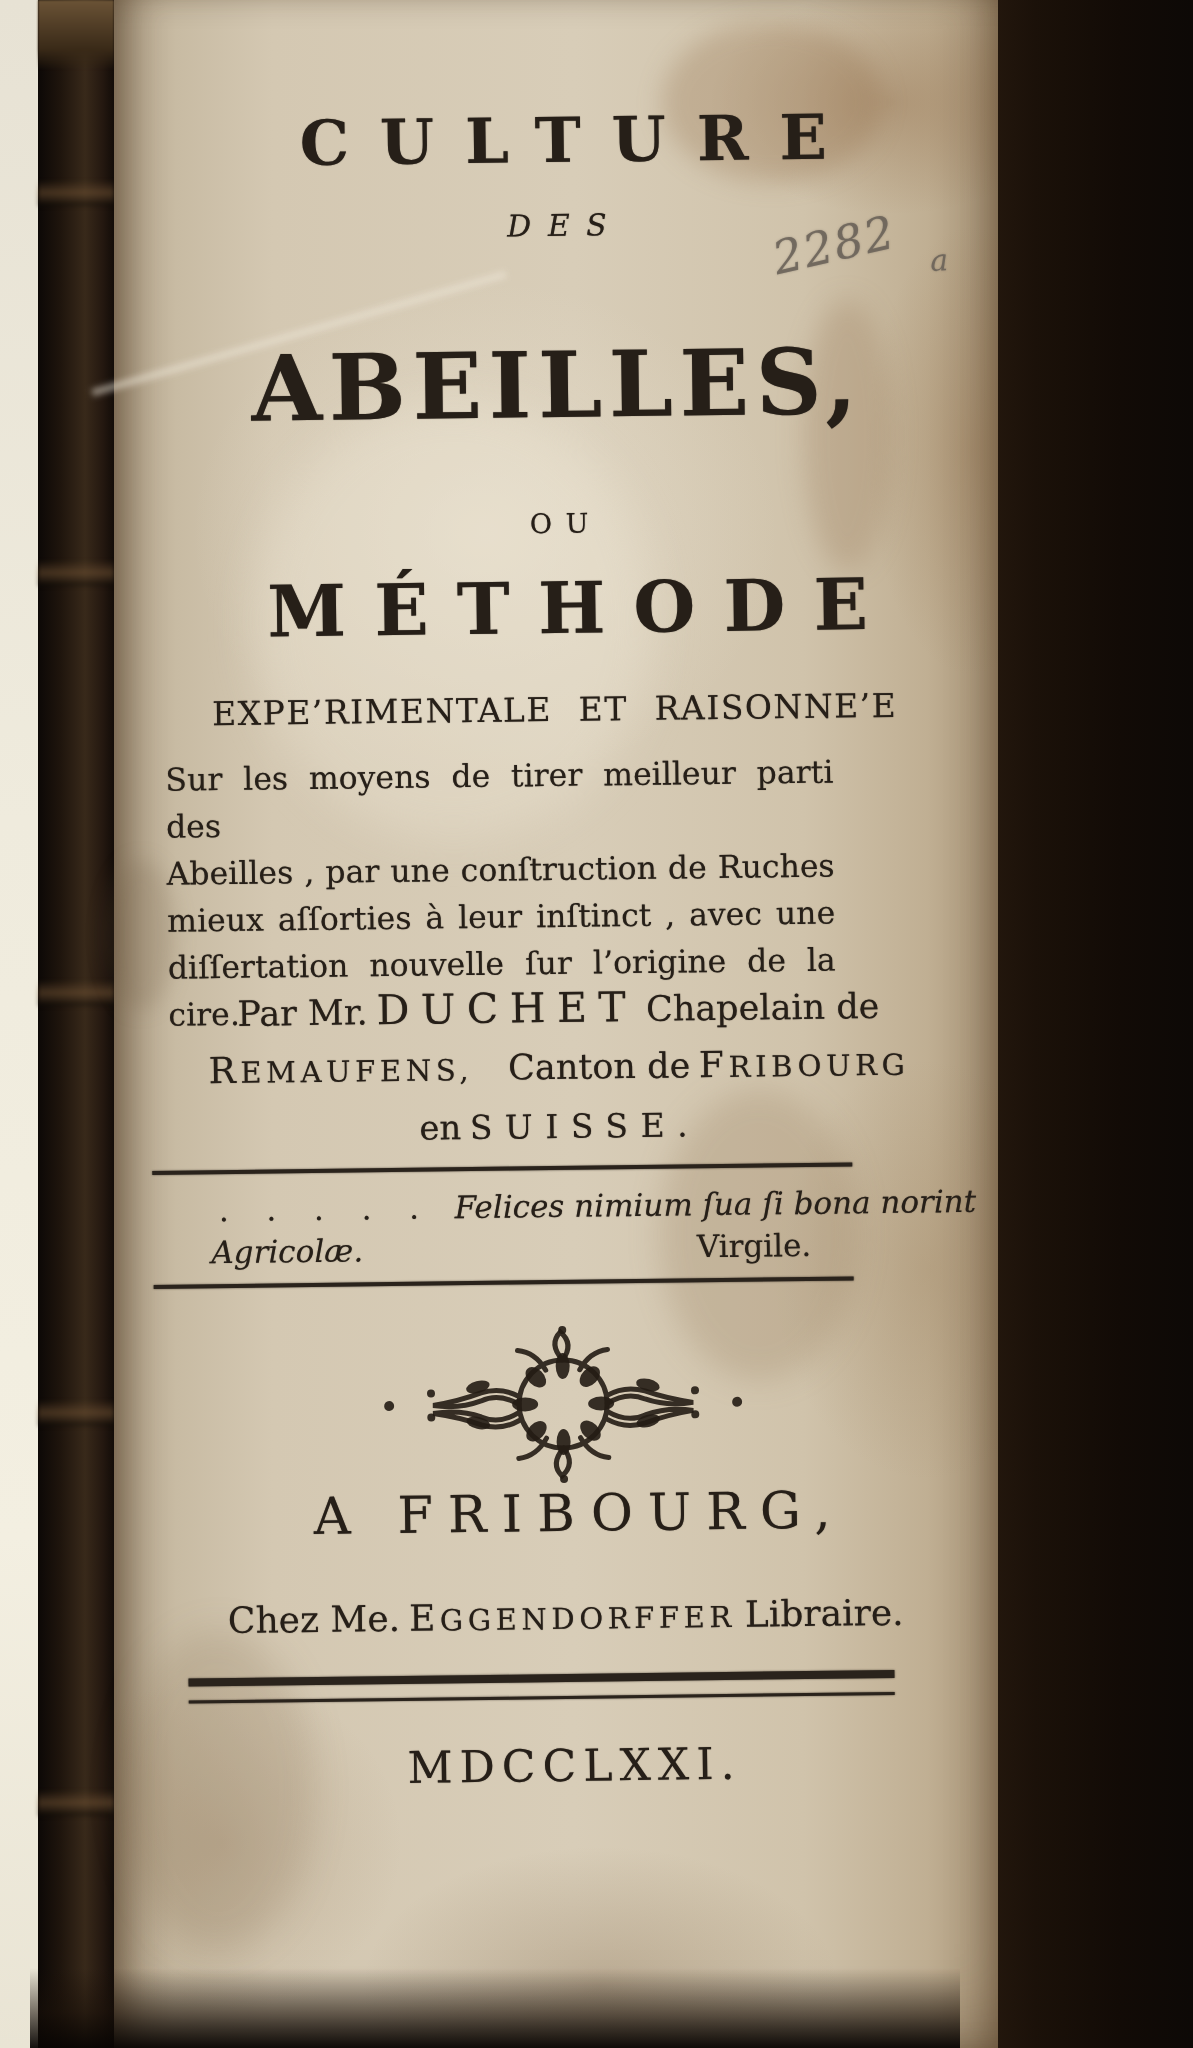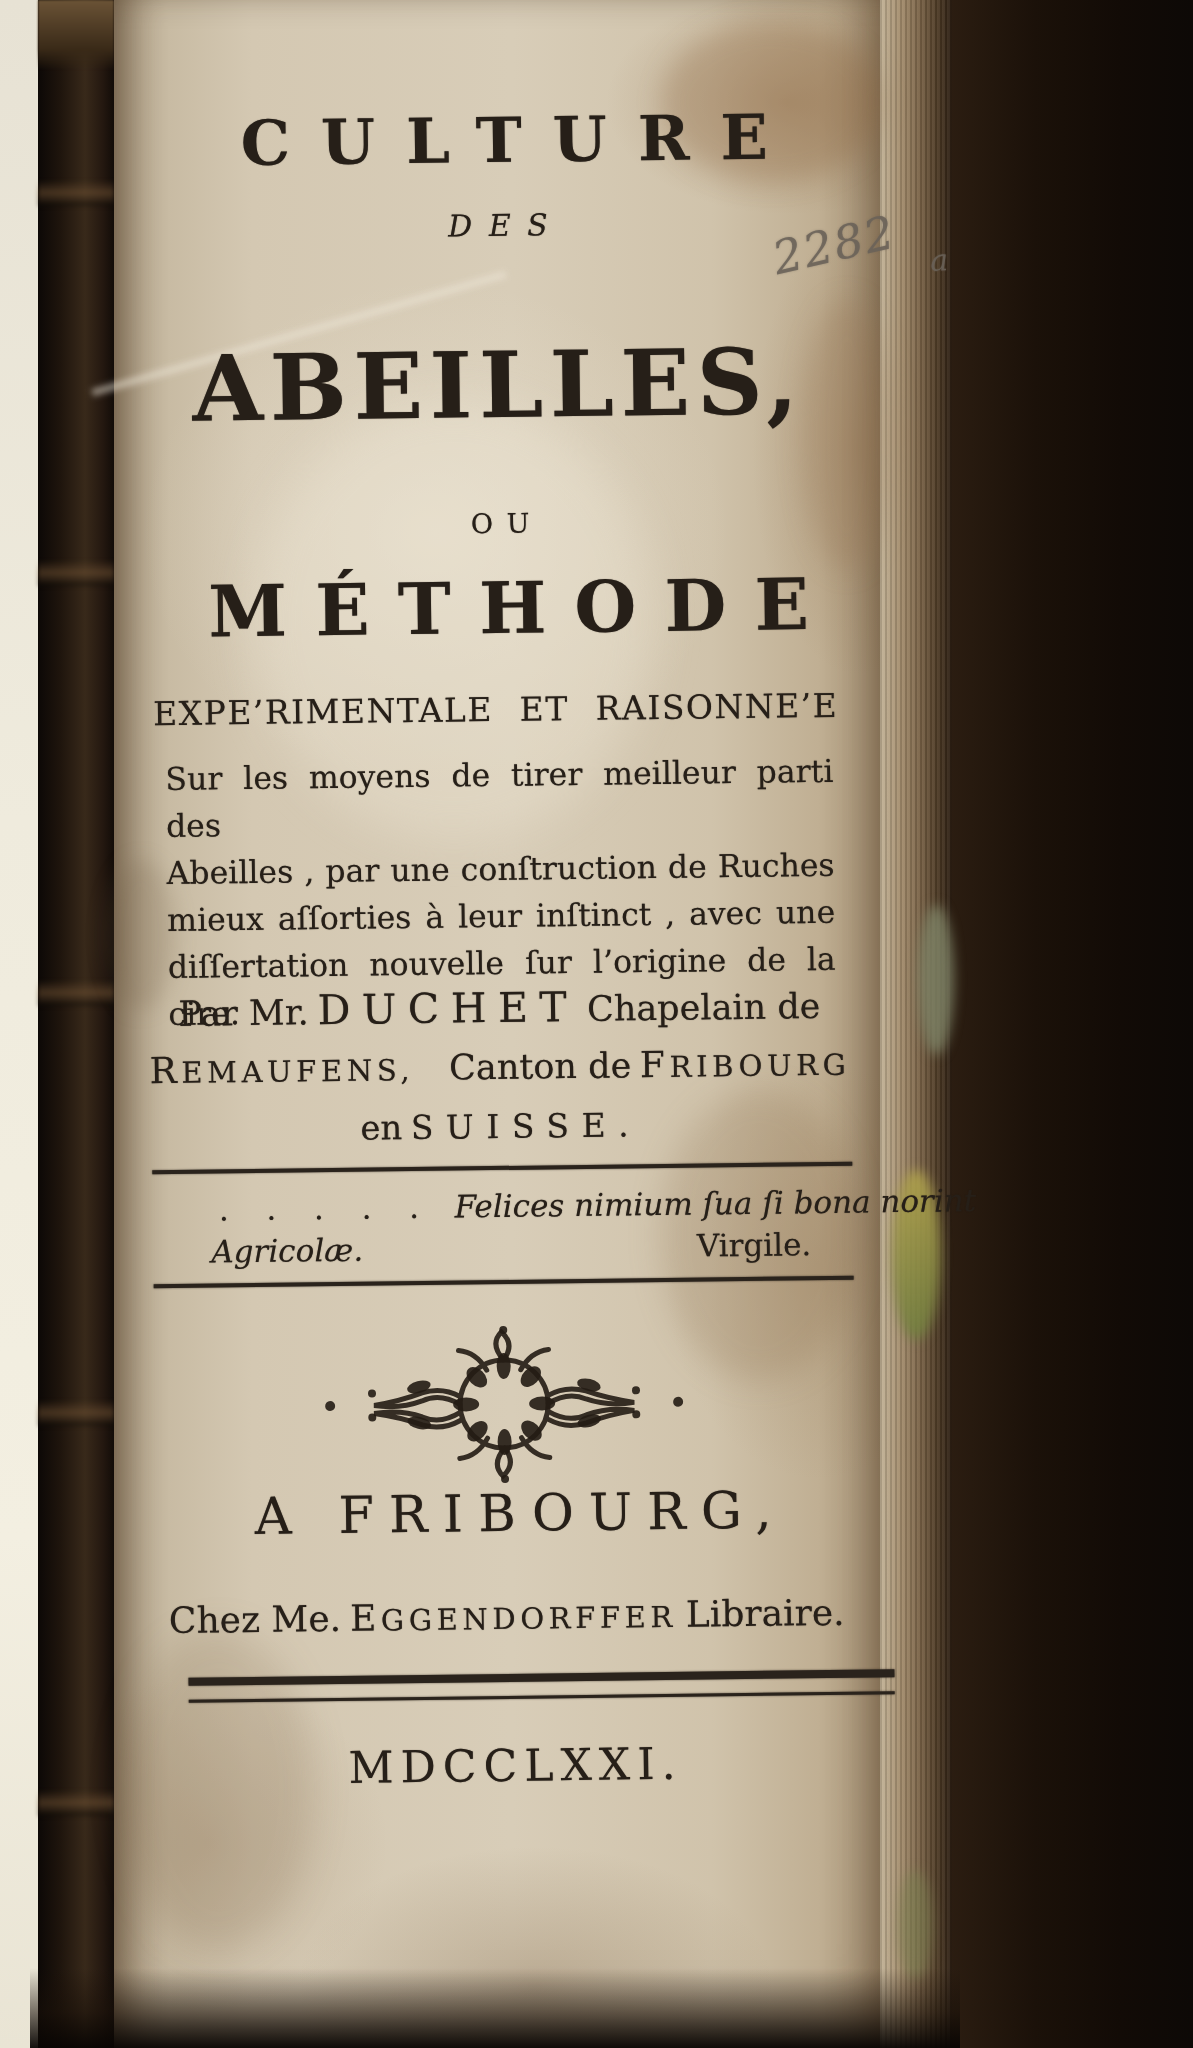--- a/index.html
+++ b/index.html
@@ -24,21 +24,21 @@
     background:repeating-linear-gradient(90deg,rgba(0,0,0,0.12) 0 2px,rgba(255,255,255,0.05) 2px 5px);}
   .edge-patch{position:absolute;border-radius:50%;filter:blur(6px);}
   .edge-green{left:918px;top:905px;width:36px;height:150px;background:rgba(128,132,104,0.8);}
   .edge-yellow{left:892px;top:1170px;width:48px;height:170px;
     background:linear-gradient(180deg,rgba(176,161,76,0.9),rgba(111,127,62,0.85));}
   .edge-olive{left:898px;top:1870px;width:34px;height:110px;background:rgba(120,125,78,0.55);}
   .bottom-shadow{position:absolute;left:30px;top:1968px;width:930px;height:80px;z-index:6;
     background:linear-gradient(180deg,rgba(20,12,6,0) 0%,rgba(24,15,8,0.55) 55%,rgba(8,5,3,0.95) 100%);}
 
   
-  .page{position:absolute;left:114px;top:0;width:766px;height:2048px;z-index:1;
+  .page{position:absolute;left:114px;top:0;width:884px;height:2048px;z-index:1;
     background:
       radial-gradient(ellipse 420px 360px at 42% 26%,rgba(238,231,215,0.50),rgba(238,231,215,0) 70%),
       radial-gradient(ellipse 260px 160px at 88% 5%,rgba(141,103,66,0.38),rgba(141,103,66,0) 70%),
       radial-gradient(ellipse 140px 300px at 97% 22%,rgba(150,118,82,0.35),rgba(150,118,82,0) 75%),
       radial-gradient(ellipse 220px 300px at 92% 62%,rgba(152,124,88,0.28),rgba(152,124,88,0) 70%),
       radial-gradient(ellipse 260px 240px at 12% 90%,rgba(146,120,90,0.25),rgba(146,120,90,0) 70%),
       radial-gradient(ellipse 340px 200px at 55% 97%,rgba(125,99,68,0.30),rgba(125,99,68,0) 70%),
       linear-gradient(90deg,#af9f86 0%,#c8bba3 7%,#d4c8b2 18%,#d8cdb8 52%,#d0c3ab 78%,#c0af93 92%,#a79376 100%);
     box-shadow:inset 28px 0 36px -18px rgba(60,40,20,0.55),
                inset -26px 0 40px -20px rgba(70,48,25,0.5),

